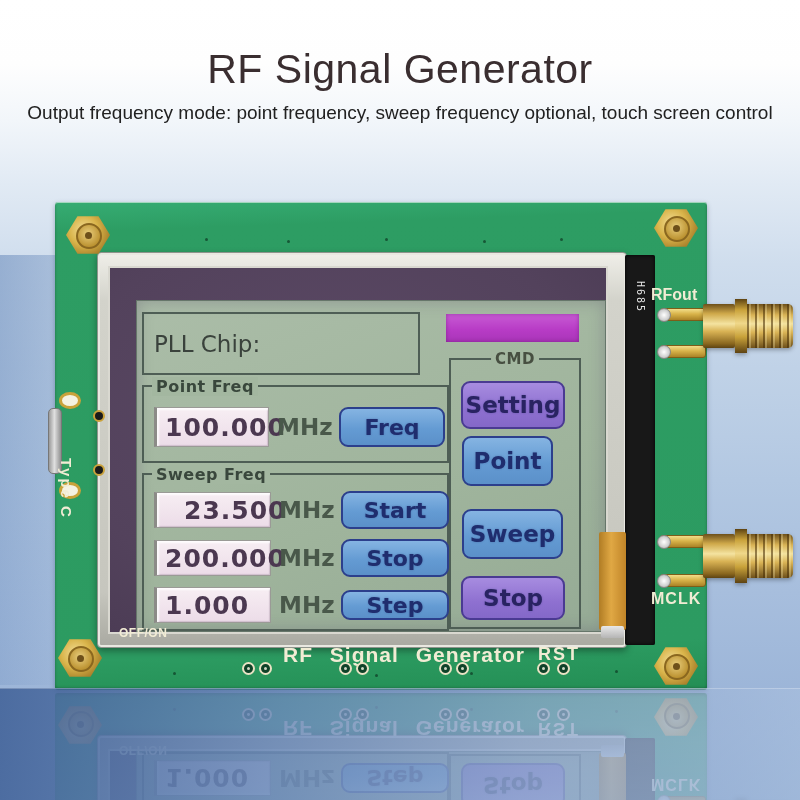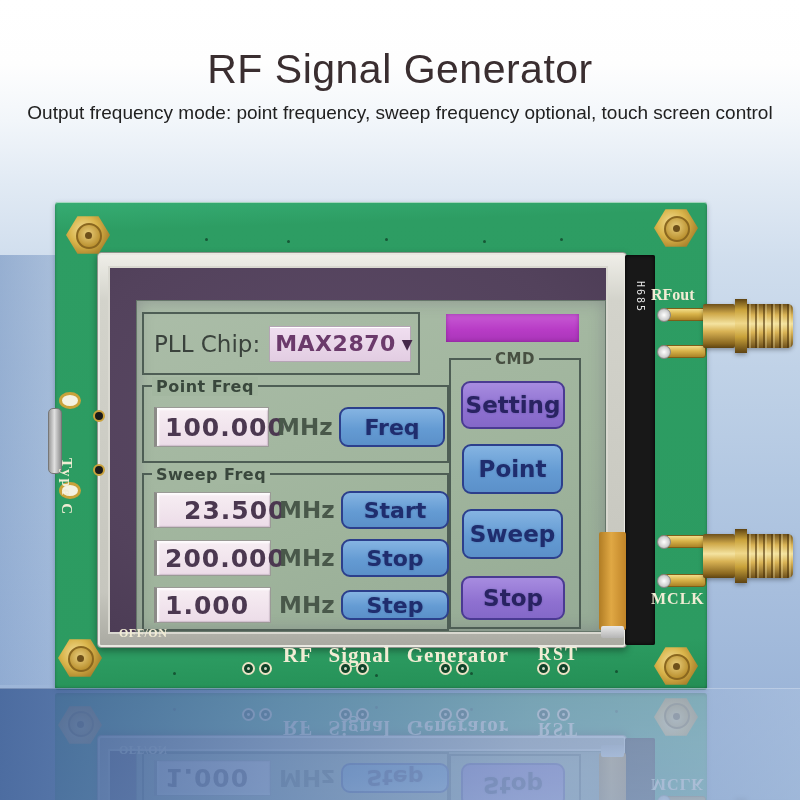--- a/index.html
+++ b/index.html
@@ -55,21 +55,21 @@
     background:linear-gradient(180deg,#c85bd4,#b83cc6 55%,#a935b8);box-shadow:inset 0 0 4px rgba(80,0,90,.4);}
   .grp-cmd{left:312px;top:57px;width:132px;height:271px;}
   .cmd-label{left:50%;transform:translateX(-50%);font-size:15px;color:#474f41;}
   .btn{display:flex;align-items:center;justify-content:center;box-sizing:border-box;
     font-family:"DejaVu Sans",sans-serif;font-weight:bold;border-radius:9px;cursor:pointer;
     text-shadow:0 0 2px rgba(30,40,100,.35);padding:0;}
   .blue{background:linear-gradient(180deg,#85b4e2 0%,#649bd3 55%,#5b90c9 100%);border:2px solid #2c3f8c;color:#1f2d6e;}
   .purple{background:linear-gradient(180deg,#a78ce0 0%,#8e70d0 60%,#8468c8 100%);border:2px solid #4a3a92;color:#292362;}
   .grp-cmd .btn{position:absolute;font-size:23px;}
   .b-setting{left:10px;top:21px;width:104px;height:48px;}
-  .b-point{left:11px;top:84px;width:101px;height:50px;}
+  .b-point{left:11px;top:76px;width:91px;height:50px;}
   .b-sweep{left:11px;top:149px;width:101px;height:50px;}
   .b-stopcmd{left:10px;top:216px;width:104px;height:44px;}
   .grp-point{left:5px;top:84px;width:307px;height:78px;}
   .grp-sweep{left:5px;top:172px;width:307px;height:158px;}
   .f-row{position:absolute;left:10px;display:flex;align-items:center;}
   .input{background:linear-gradient(180deg,#f7eef3,#ecdce8);border:1px solid #9a9a96;border-left:3px solid #8b8b87;
     box-shadow:inset 2px 2px 2px rgba(255,255,255,.85),inset -1px -1px 1px rgba(120,100,120,.25);
     color:#4b3850;font-weight:bold;display:flex;align-items:center;padding-left:8px;box-sizing:border-box;
     font-size:25px;letter-spacing:1px;}
   .unit{margin-left:8px;width:54px;font-size:23px;font-weight:bold;color:#49584a;}
@@ -77,21 +77,21 @@
 
   
   .flex-black{position:absolute;left:570px;top:53px;width:30px;height:390px;background:#181818;border-radius:2px;z-index:4;
     box-shadow:inset 0 0 4px #000;}
   .vtext{writing-mode:vertical-rl;}
   .h685{display:block;margin:26px auto 0;color:#e6e6e6;font-family:"DejaVu Sans Mono",monospace;font-size:10px;letter-spacing:2px;}
   .flex-orange{position:absolute;left:544px;top:330px;width:27px;height:98px;z-index:5;
     background:linear-gradient(90deg,#b07c24,#e0a844 45%,#c08428);border-radius:2px;}
   .flex-orange .tip{position:absolute;left:2px;bottom:-8px;width:23px;height:12px;background:linear-gradient(180deg,#e8e8e8,#b5b5b5);border-radius:2px;}
 
-  .silk{position:absolute;color:#f1ecd4;font-family:Liberation Serif, serif;font-weight:bold;z-index:4;white-space:nowrap;}
+  .silk{position:absolute;color:#f1ecd4;font-family:Liberation Sans, sans-serif;font-weight:bold;z-index:4;white-space:nowrap;}
   .typec{left:3px;top:256px;font-size:15px;letter-spacing:2px;}
   .rfout{left:596px;top:84px;font-size:16px;}
   .mclk{left:596px;top:388px;font-size:16px;letter-spacing:1px;}
   .offon{left:64px;top:424px;font-size:12px;letter-spacing:.5px;}
   .silk-title{left:228px;top:441px;font-size:21px;word-spacing:10px;letter-spacing:1px;}
   .rst{left:483px;top:442px;font-size:18px;letter-spacing:2px;}
 
   .via{position:absolute;width:13px;height:13px;border-radius:50%;border:2px solid #e9e2c4;background:#0f4228;box-sizing:border-box;z-index:4;}
   .via::after{content:"";position:absolute;left:3px;top:3px;width:3px;height:3px;border-radius:50%;background:#cfd8c4;}
 
@@ -158,25 +158,20 @@
       <div class="ring"></div>
       <div class="cdot"></div>
     </div>
 
   <div class="module">
     <div class="lcd">
       <div class="ui">
 
         <div class="grp grp-pll">
           <span class="pll-label">PLL Chip:</span>
-          <div class="dropdown">
-            <span class="dd-value">MAX2870</span>
-            <span class="dd-sep"></span>
-            <span class="dd-arrow">▼</span>
-          </div>
         </div>
 
         <div class="magenta"></div>
 
         <div class="grp grp-cmd">
           <span class="grp-label cmd-label">CMD</span>
           <button class="btn purple b-setting">Setting</button>
           <button class="btn blue b-point">Point</button>
           <button class="btn blue b-sweep">Sweep</button>
           <button class="btn purple b-stopcmd">Stop</button>

